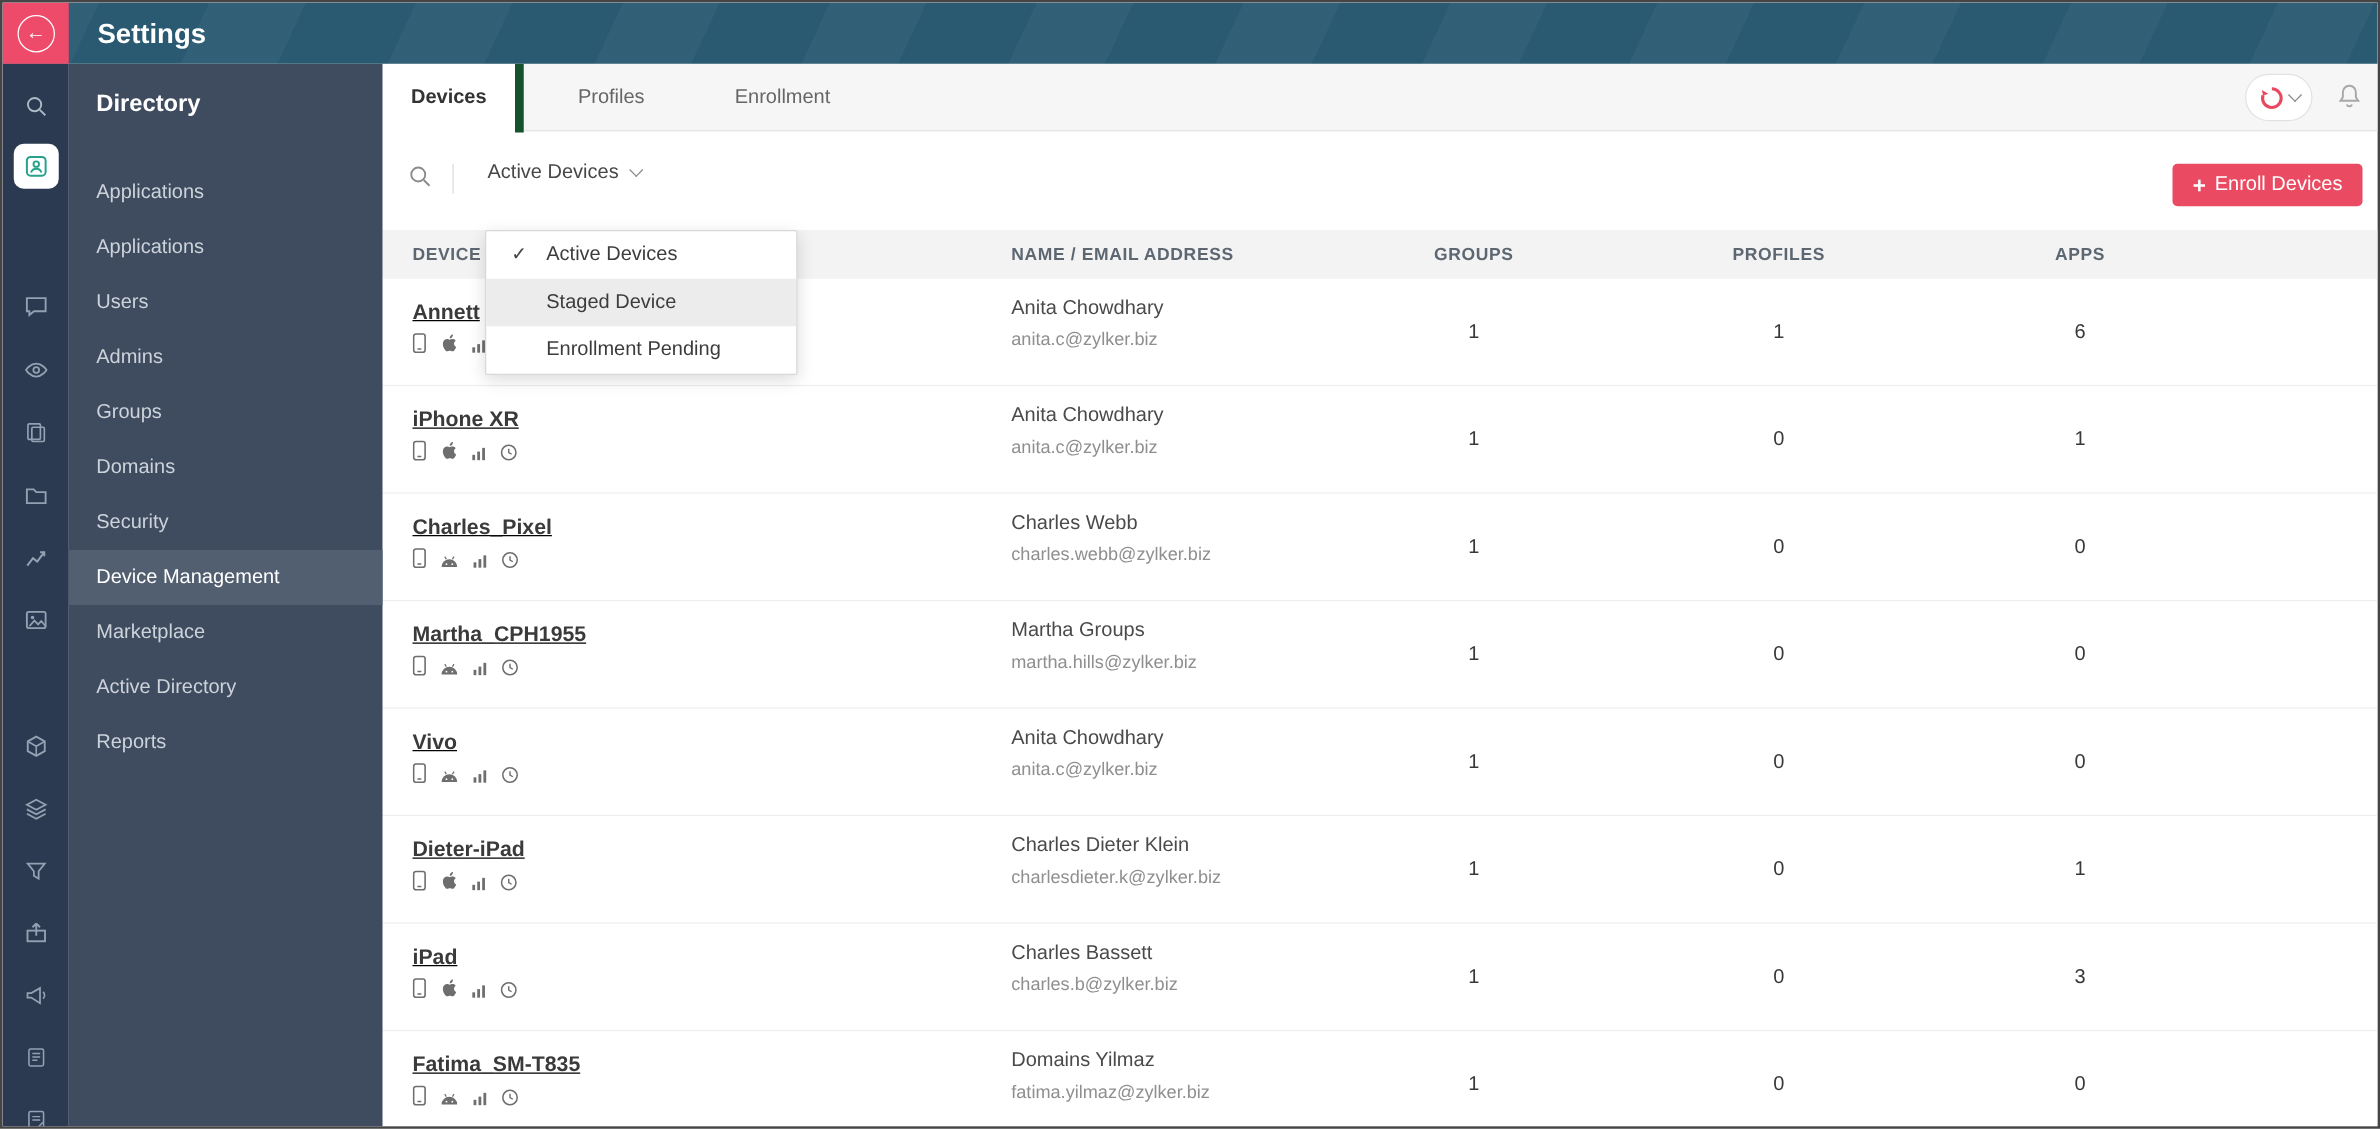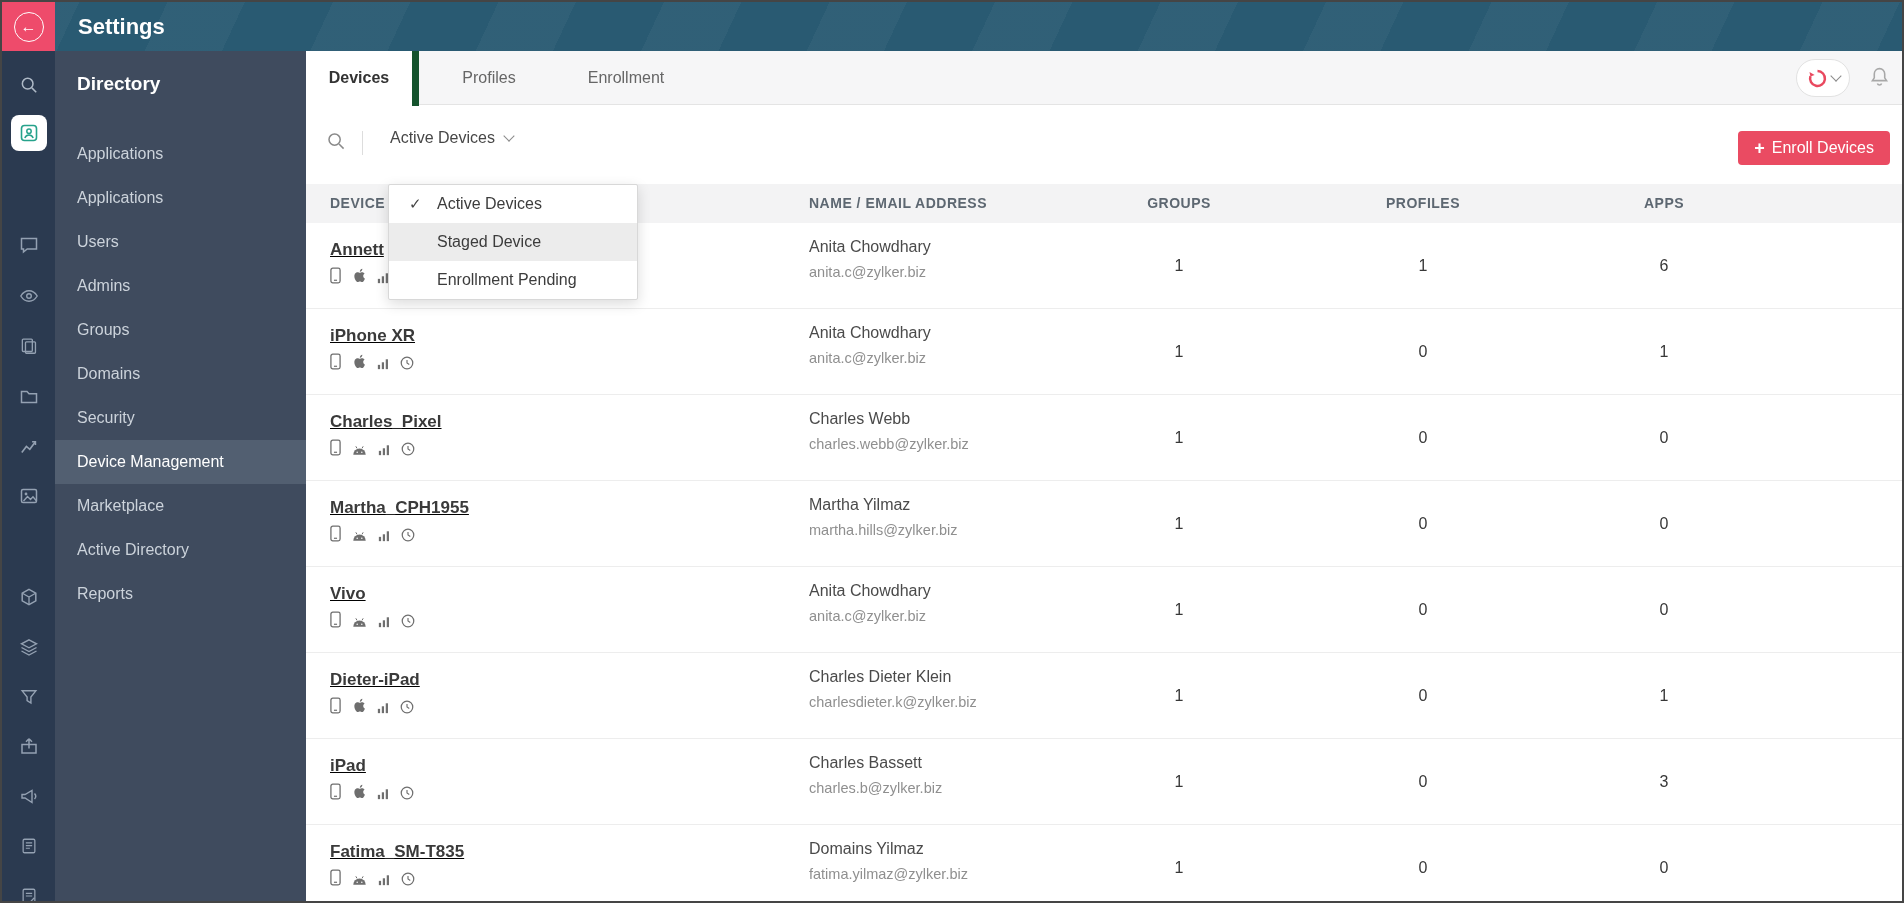--- a/index.html
+++ b/index.html
@@ -357,21 +357,21 @@
                   <rect x="5.6" y="5" width="2.6" height="8" fill="#6e6e6e"></rect>
                   <rect x="10.2" y="1.5" width="2.6" height="11.5" fill="#6e6e6e"></rect>
                 </svg></span>
             <span><svg viewBox="0 0 16 16" width="14" height="14">
                   <circle cx="8" cy="8" r="6.6" fill="none" stroke="#6e6e6e" stroke-width="1.4"></circle>
                   <path d="M8 4.5V8l2.6 1.6" fill="none" stroke="#6e6e6e" stroke-width="1.3"></path>
                 </svg></span>
           </div>
         </div>
         <div class="cell-name">
-          <div class="p-name">Martha Yilmaz</div>
+          <div class="p-name">Martha Groups</div>
           <div class="p-email">martha.hills@zylker.biz</div>
         </div>
         <div class="num g">1</div>
         <div class="num p">0</div>
         <div class="num a">0</div>
       </div>
 
       <div class="row">
         <div class="cell-device">
           <div class="dev-name">Vivo</div>

